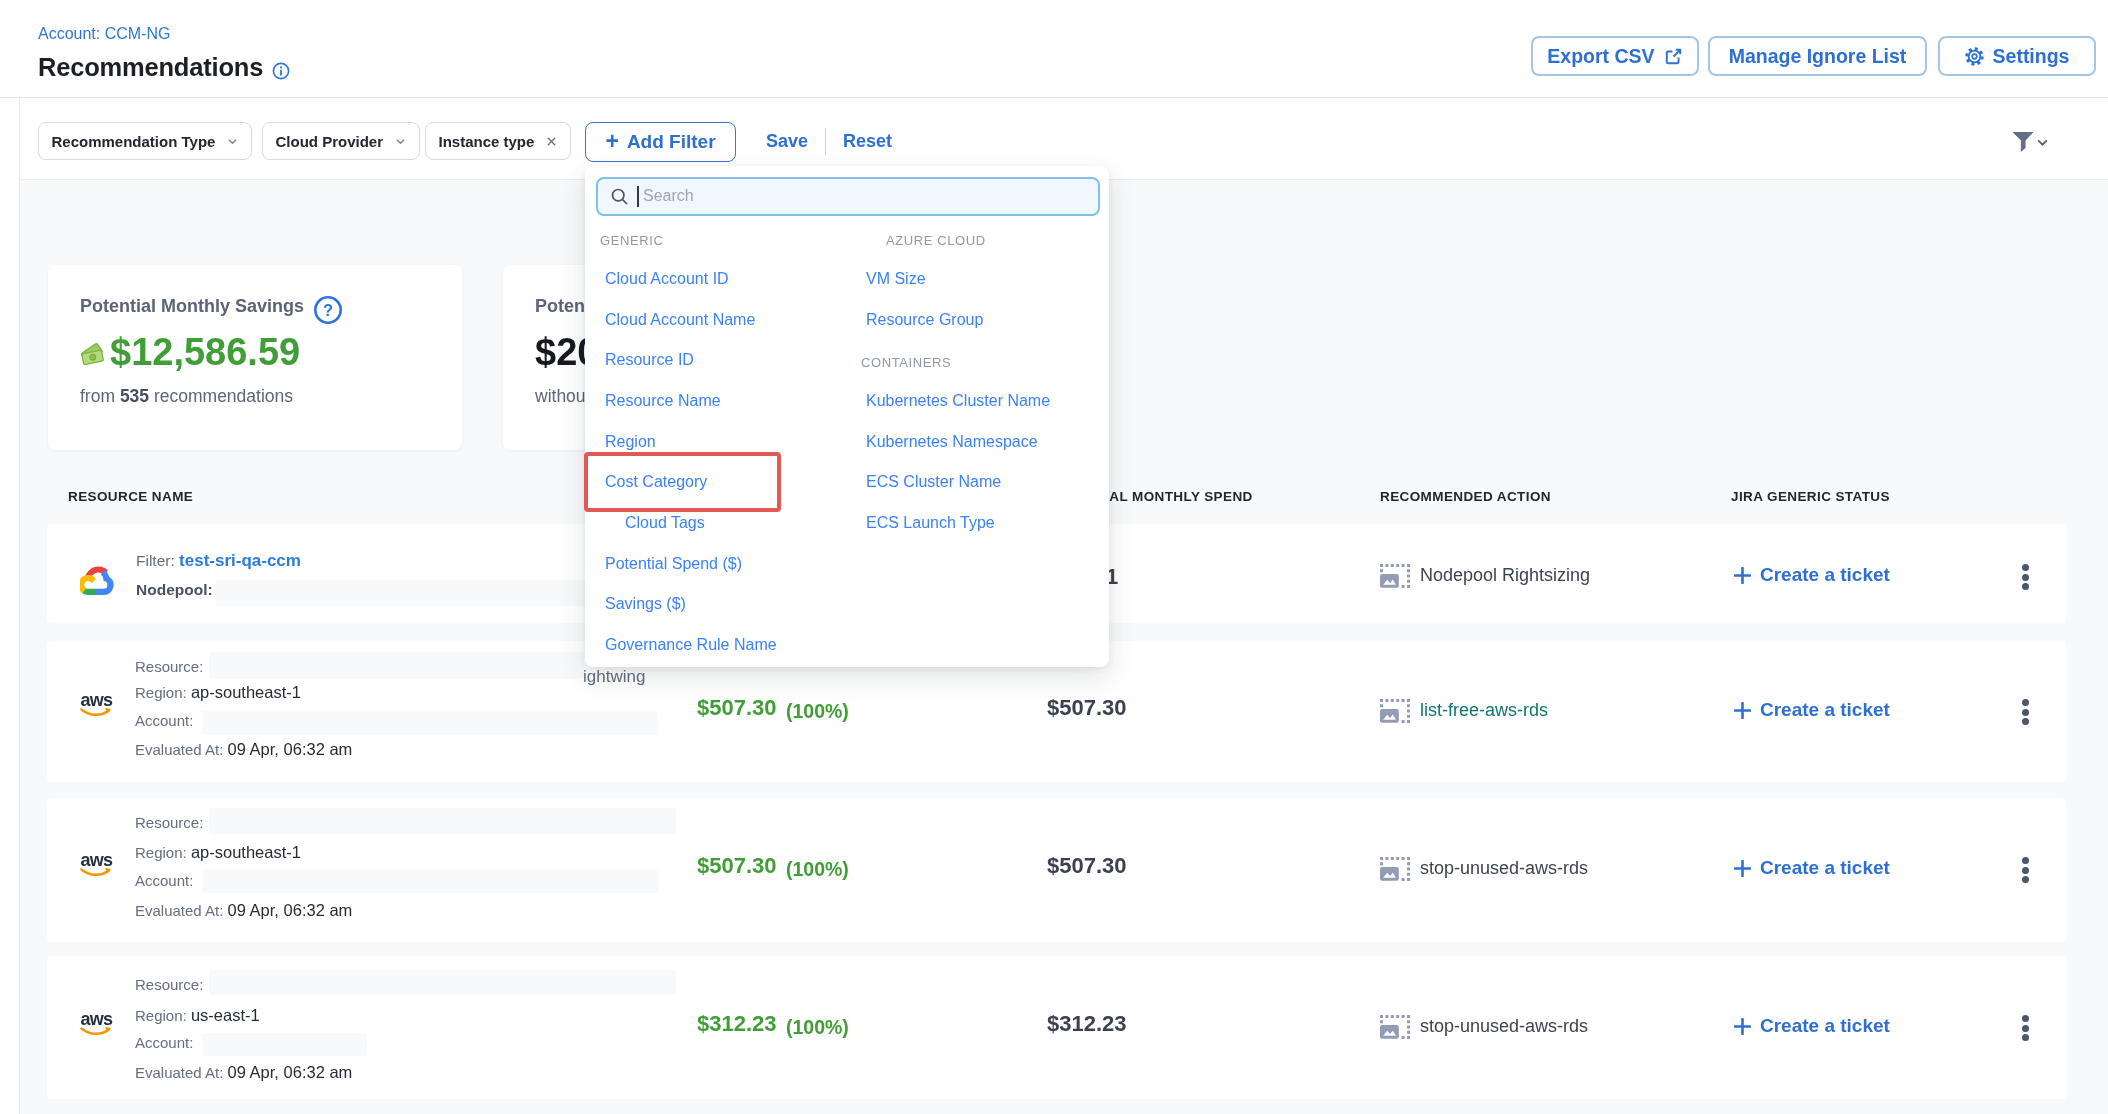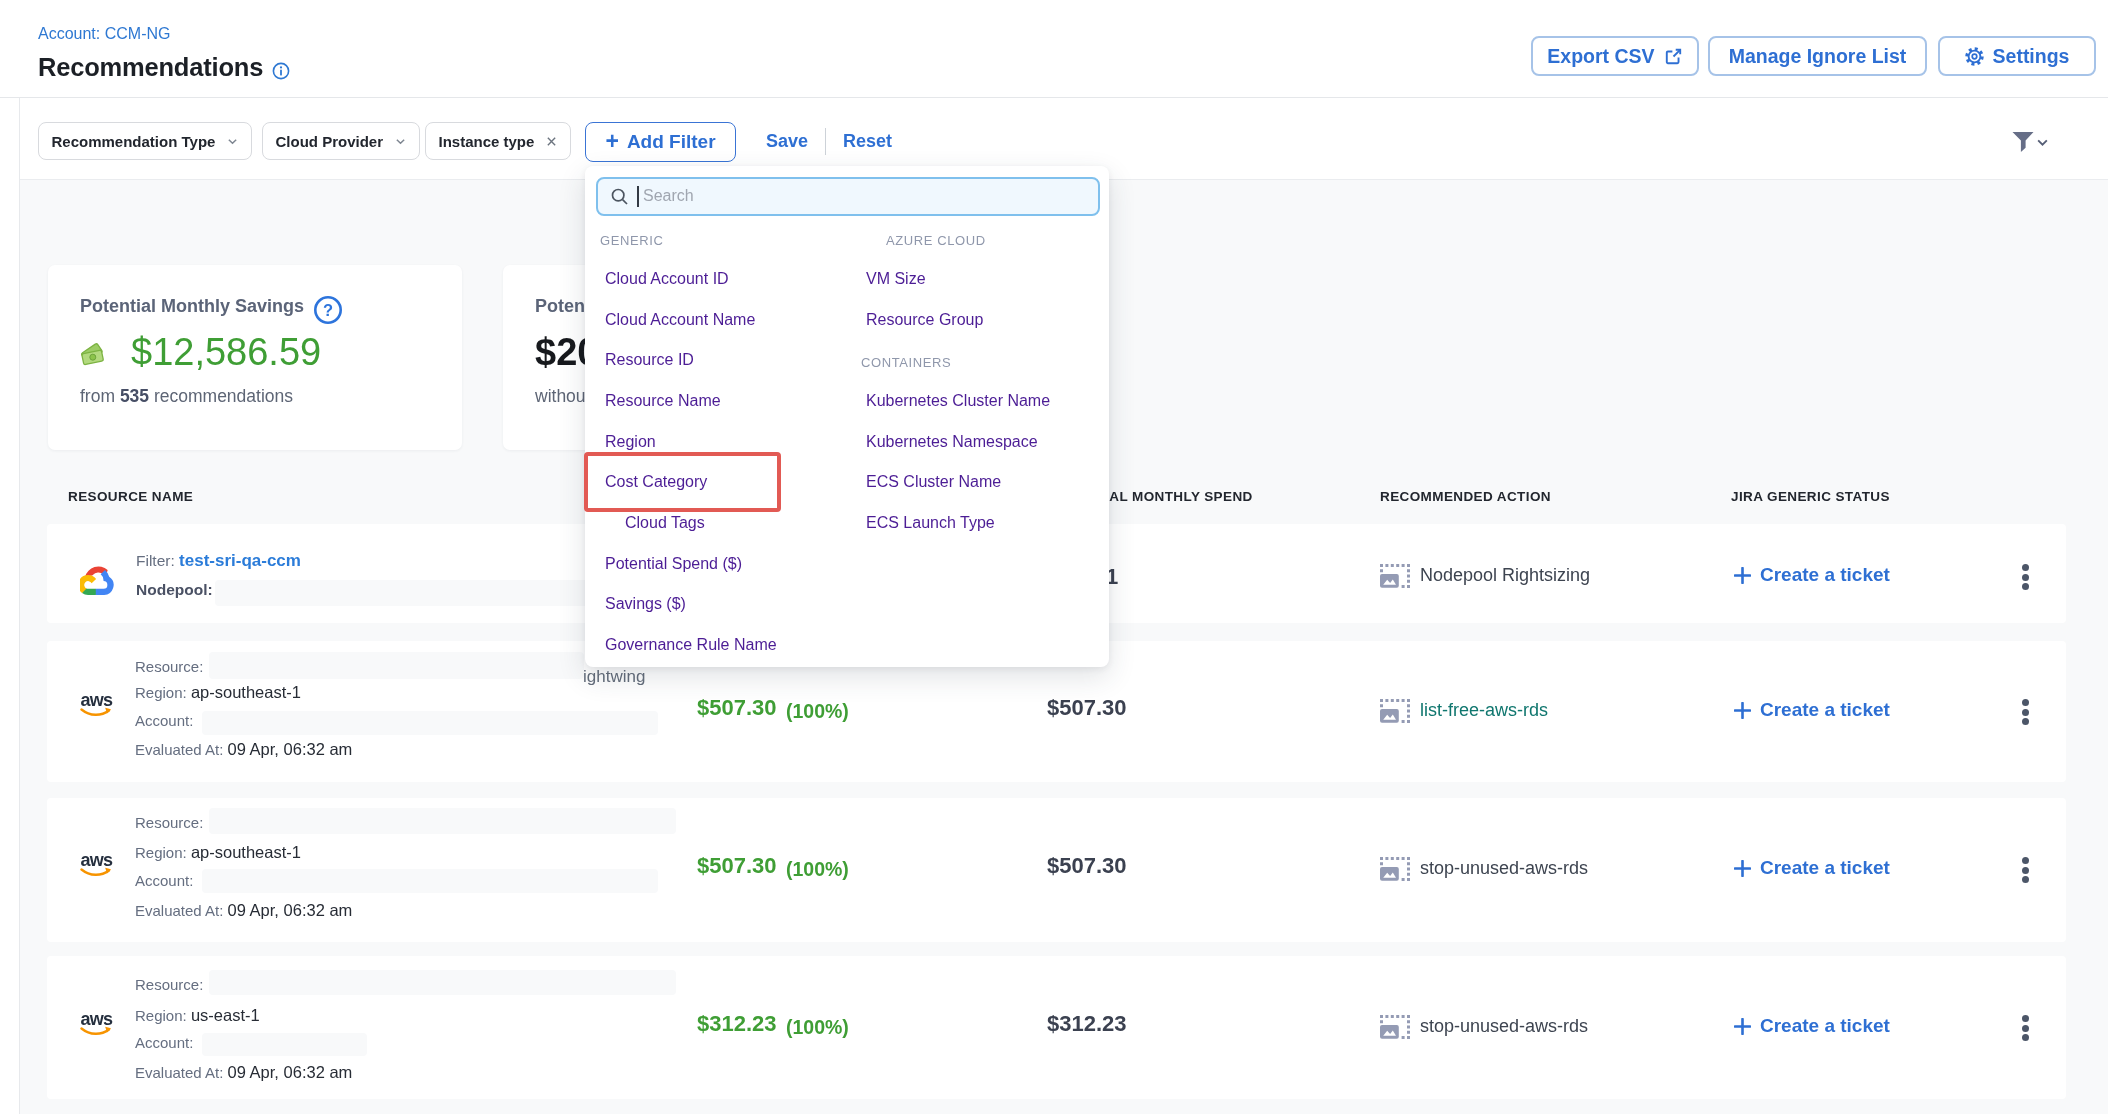--- a/index.html
+++ b/index.html
@@ -20,21 +20,21 @@
   .val { color:#272c35; font-size:16.5px; }
   .redact { position:absolute; background:#f8f9fa; border-radius:4px; }
   .money { color:#3f9e35; font-weight:bold; font-size:22px; }
   .pct { color:#3f9e35; font-weight:bold; font-size:19.5px; }
   .spend { color:#3b4150; font-weight:bold; font-size:22px; }
   .ticket { position:absolute; color:#2e6fd3; font-weight:bold; font-size:19px; display:flex; align-items:center; }
   .plus { margin-right:9px; }
   .kebab { position:absolute; width:7px; }
   .kebab i { display:block; width:7px; height:7px; border-radius:50%; background:#4c5668; margin-bottom:2.6px; }
   .thead { position:absolute; font-size:13.5px; font-weight:bold; color:#22262e; letter-spacing:0.4px; }
-  .item { position:absolute; font-size:16px; color:#4c1d95; }
+  .item { position:absolute; font-size:16px; color:#3b82f6; }
   .sect { position:absolute; font-size:13px; color:#8f97ab; letter-spacing:0.6px; }
   .rowline { position:absolute; font-size:15px; }
 </style>
 </head>
 <body>
 <div id="root">
 
   <div class="abs" style="left:19px; top:180px; width:2089px; height:934px; background:#f8f9fa;"></div>
   <div class="abs" style="left:19px; top:97px; width:1px; height:1017px; background:#e7e9ec;"></div>
   <div class="abs" style="left:0; top:97px; width:2108px; height:1px; background:#e5e7ea;"></div>
@@ -102,21 +102,21 @@
     <circle cx="15" cy="15" r="12.7" fill="none" stroke="#2d74dc" stroke-width="2.6"></circle>
     <text x="15" y="21" font-size="16.5px" font-weight="bold" fill="#2d74dc" text-anchor="middle" font-family="Liberation Sans">?</text>
   </svg>
   <svg class="abs" style="left:78px; top:343px;" width="28" height="25" viewBox="0 0 28 25">
     <g>
       <rect x="4.5" y="4.5" width="19" height="10.5" rx="1.8" fill="#9ccc65" stroke="#7cb342" stroke-width="1.3" transform="rotate(-34 14 10)"></rect>
       <rect x="4.5" y="9" width="20" height="11" rx="1.8" fill="#b2d97e" stroke="#7cb342" stroke-width="1.3" transform="rotate(-12 14 14)"></rect>
       <circle cx="14.8" cy="14.2" r="3" fill="#8bc34a" stroke="#689f38" stroke-width="0.9"></circle>
     </g>
   </svg>
-  <div class="abs" style="left:110px; top:331px; font-size:38px; font-weight:normal; color:#3f9e35;margin-left:21px;">$12,586.59</div>
+  <div class="abs" style="left:110px; top:331px; font-size:38px; font-weight:bold; color:#3f9e35;">$12,586.59</div>
   <div class="abs" style="left:80px; top:386px; font-size:17.5px; color:#5d6575;">from <b style="color:#474f66;">535</b> recommendations</div>
 
   <div class="abs" style="left:503px; top:265px; width:414px; height:185px; background:#fff; border-radius:7px; box-shadow:0 1px 3px rgba(40,50,60,0.06);"></div>
   <div class="abs" style="left:535px; top:296px; font-size:18px; font-weight:bold; color:#5b6478;">Potential Monthly Savings</div>
   <div class="abs" style="left:535px; top:331px; font-size:38px; font-weight:bold; color:#17191d;">$20,342.33</div>
   <div class="abs" style="left:535px; top:386px; font-size:17.5px; color:#5d6575;">without recommendations</div>
 
   <div class="thead" style="left:68px; top:489px;">RESOURCE NAME</div>
   <div class="thead" style="left:697px; top:489px;">POTENTIAL MONTHLY SAVINGS</div>
   <div class="thead" style="left:1048px; top:489px;">POTENTIAL MONTHLY SPEND</div>

